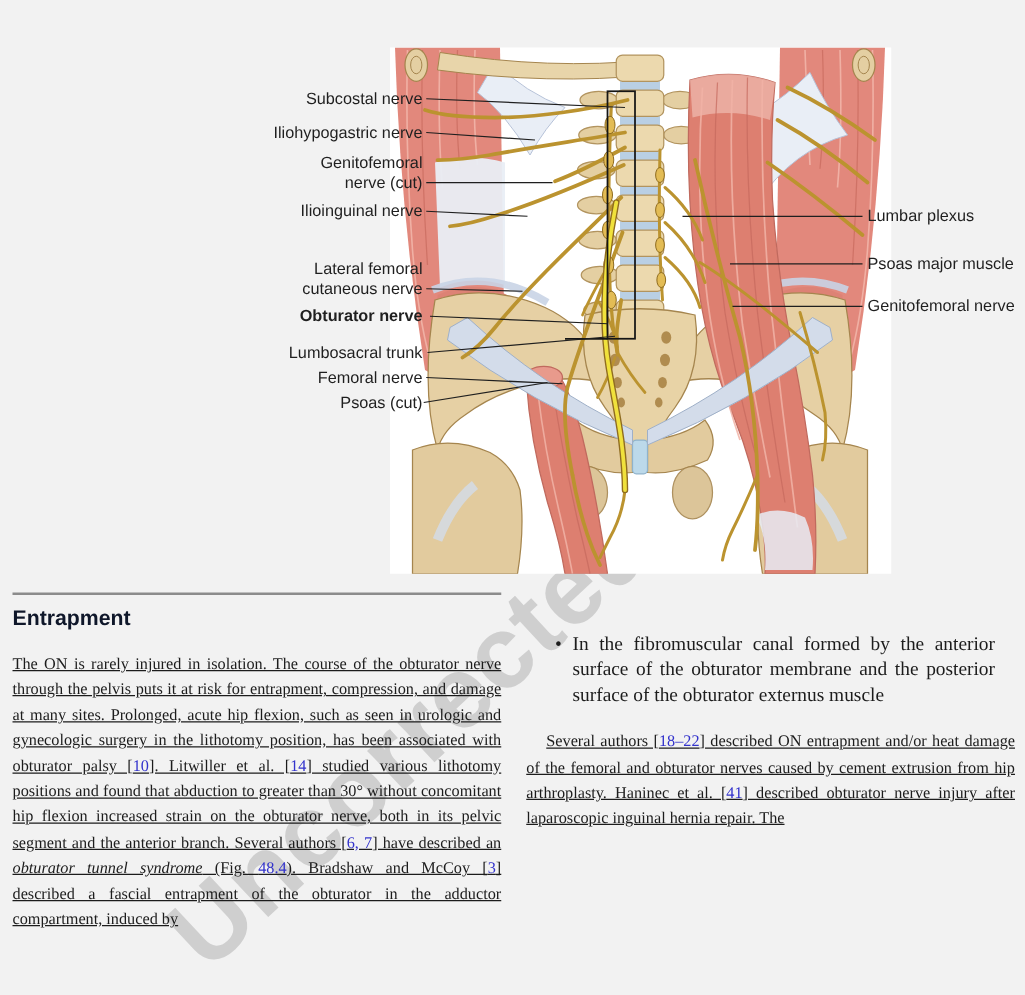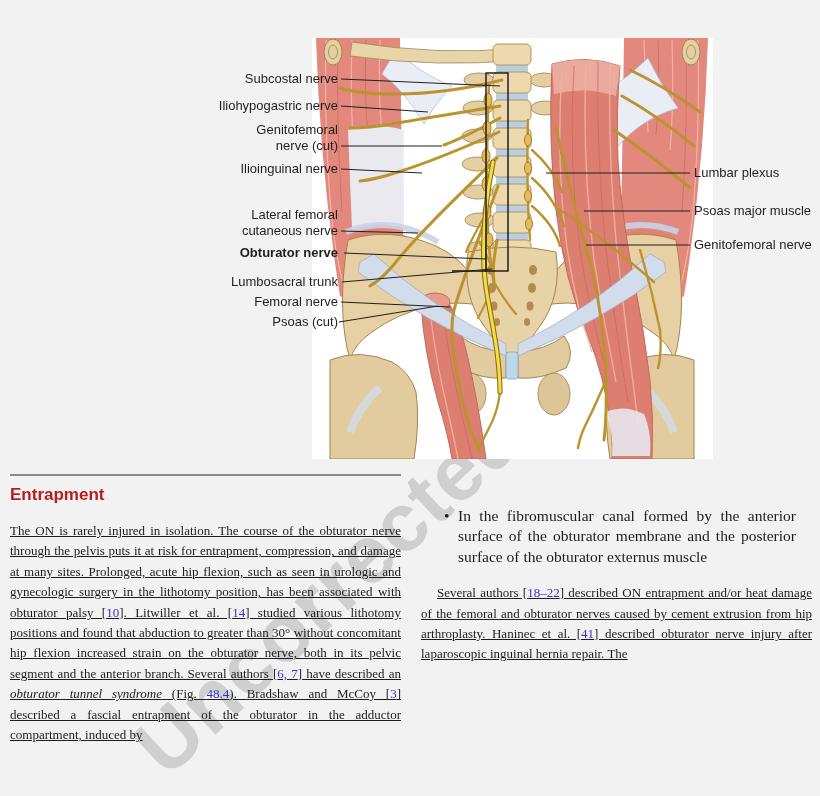--- a/index.html
+++ b/index.html
@@ -11,21 +11,21 @@
         transform:rotate(-43deg);transform-origin:0 50%;}
   svg.figure{position:absolute;left:0;top:0;z-index:1;}
   .flabel{font-family:"Liberation Sans",sans-serif;font-size:13px;fill:var(--label_text);}
   .fbold{font-weight:bold;}
   .leader{stroke:var(--label_text);stroke-width:1;}
   .article{position:absolute;left:10px;top:462px;width:802px;z-index:1;
         display:flex;gap:20px;}
   .col{width:391px;}
   .col-left hr{border:none;border-top:2px solid var(--rule);margin:12px 0 0 0;}
   .col-left h2{font-family:"Liberation Sans",sans-serif;font-size:17px;
-        font-weight:bold;margin:9px 0 0 0;color:#b91c1c;}
+        font-weight:bold;margin:9px 0 0 0;color:#0f172a;}
   p.body-par{font-size:13px;line-height:20.4px;text-align:justify;margin:0;text-decoration:underline;}
   #left-para{margin-top:16px;}
   .col-right{padding-top:28px;}
   ul.bullets{list-style:none;margin:16px;padding:0 0 0 21px;}
   ul.bullets li{font-size:15.5px;line-height:20.4px;text-align:justify;position:relative;}
   ul.bullets li::before{content:"\2022";position:absolute;left:-14px;}
   #right-para{margin-top:6px;text-indent:16px;}
   .ref{color:var(--ref_blue);}
   .it{font-style:italic;}
 </style>

